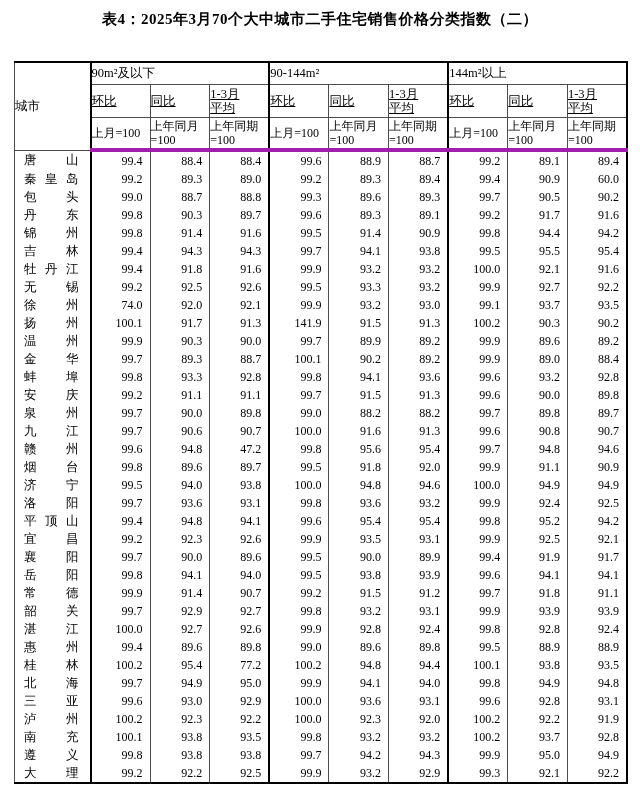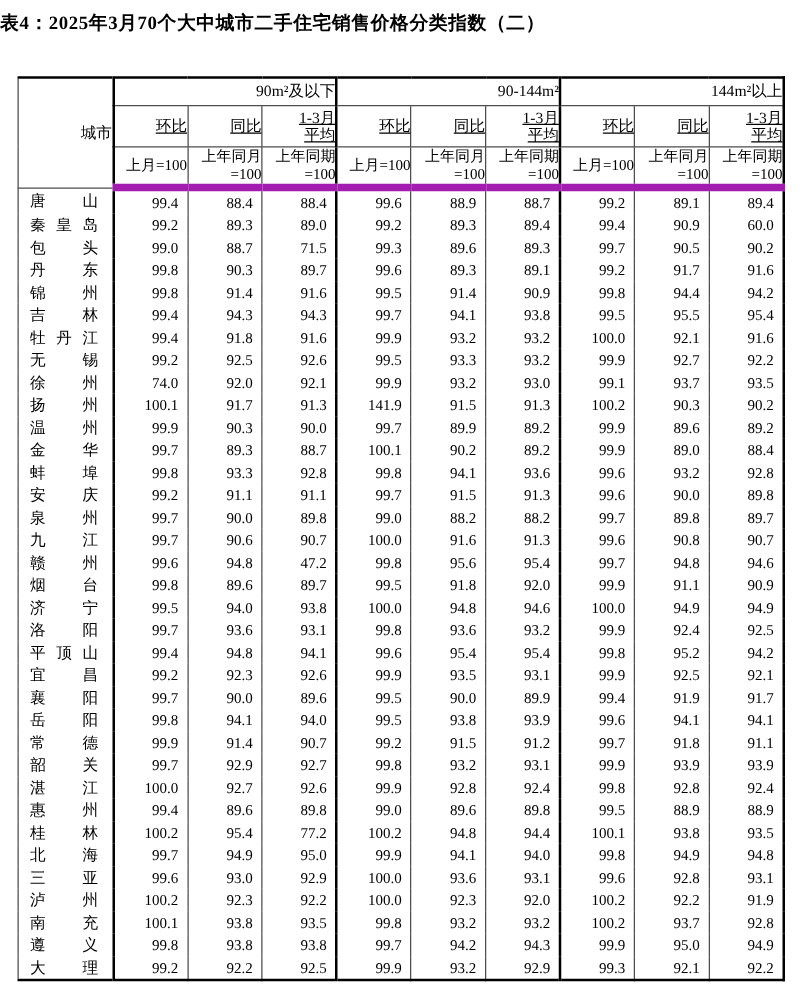--- a/index.html
+++ b/index.html
@@ -11,20 +11,21 @@
     font-family: "Liberation Serif", "DejaVu Serif", serif;
     color: #000000;
     overflow: hidden;
   }
   .page {
     position: relative;
     width: 640px;
     height: 787px;
   }
   .doc-title {
+    text-align: center;
     font-weight: bold;
     font-size: 15px;
     line-height: 20px;
     padding-top: 9px;
     letter-spacing: 0.5px;
   }
   table.idx {
     margin-left: 14px;
     margin-top: 32px;
     width: 614px;
@@ -38,28 +39,28 @@
   col.city-col { width: 76px; }
   th, td {
     border: 1px solid #4d4d4d;
     padding: 0;
     font-weight: normal;
     vertical-align: middle;
   }
   thead th {
     font-size: 12.5px;
     line-height: 14px;
-    text-align: right;
+    text-align: left;
     white-space: pre-line;
   }
   tr.group-row { height: 22px; }
   tr.sub-row   { height: 33px; text-decoration: underline; }
   tr.base-row  { height: 33px; }
   tr.base-row th { font-size: 12px; }
-  thead tr.base-row th { border-bottom: 6px solid #a21caf; }
+  thead tr.base-row th { border-bottom: 4px solid #a21caf; }
   tbody tr { height: 18px; }
   tbody td {
     border-top: none;
     border-bottom: none;
     font-size: 12px;
     line-height: 18px;
   }
   td.num {
     text-align: right;
     padding-right: 7px;
@@ -154,21 +155,21 @@
     <td class="num">89.3</td>
     <td class="num">89.4</td>
     <td class="num grp-sep">99.4</td>
     <td class="num">90.9</td>
     <td class="num">60.0</td>
   </tr>
         <tr>
     <td class="city-cell city-sep">包头</td>
     <td class="num">99.0</td>
     <td class="num">88.7</td>
-    <td class="num">71.5</td>
+    <td class="num">88.8</td>
     <td class="num grp-sep">99.3</td>
     <td class="num">89.6</td>
     <td class="num">89.3</td>
     <td class="num grp-sep">99.7</td>
     <td class="num">90.5</td>
     <td class="num">90.2</td>
   </tr>
         <tr>
     <td class="city-cell city-sep">丹东</td>
     <td class="num">99.8</td>

